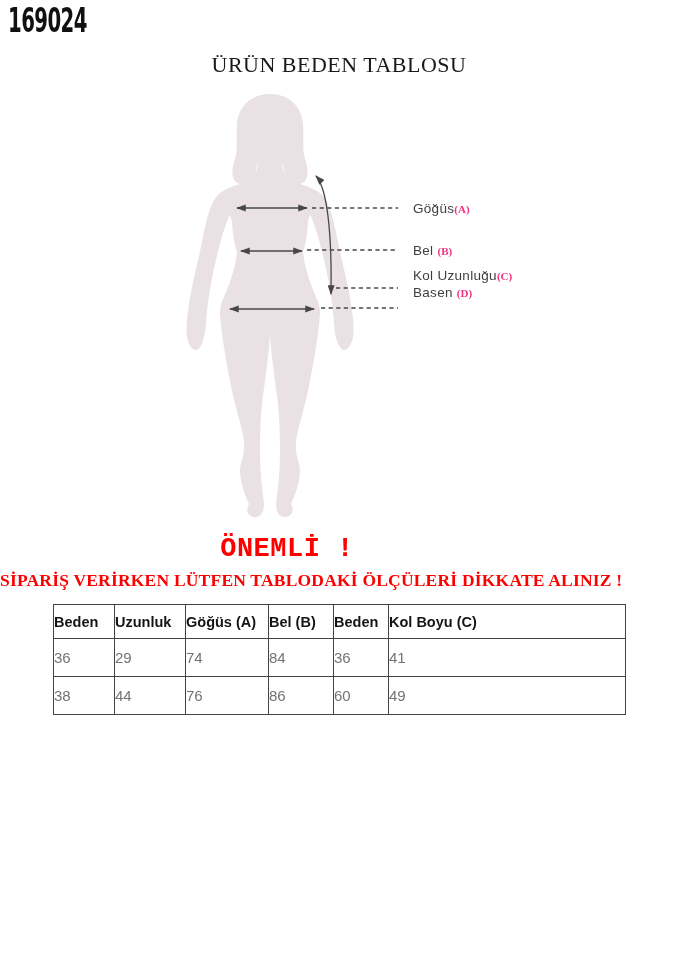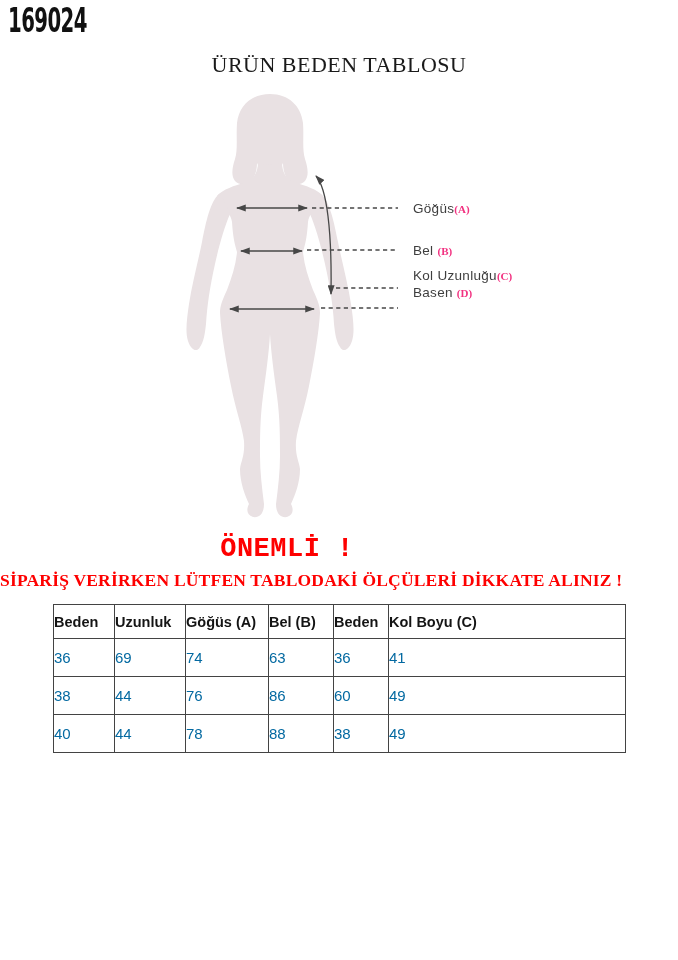--- a/index.html
+++ b/index.html
@@ -49,21 +49,21 @@
   .size-table-wrap{left:53px;top:604px;width:572px;}
   table.size-table{
     border-collapse:collapse;table-layout:fixed;width:572px;
     font-family:"Liberation Sans",sans-serif;
   }
   table.size-table th, table.size-table td{
     border:1px solid #434343;text-align:left;vertical-align:middle;
     padding:0;
   }
   table.size-table th{font-size:14.5px;font-weight:700;height:33px;color:#141414;}
-  table.size-table td{font-size:15px;font-weight:400;height:37px;color:#0369a1;}
+  table.size-table td{font-size:15px;font-weight:400;height:37px;color:#737373;}
 </style>
 </head>
 <body>
 
 <div class="abs product-code">169024</div>
 
 <div class="abs page-title">ÜRÜN BEDEN TABLOSU</div>
 
 <svg class="abs diagram-svg" viewBox="0 0 678 530" xmlns="http://www.w3.org/2000/svg">
   <defs>
@@ -147,37 +147,29 @@
         <th>Uzunluk</th>
         <th>Göğüs (A)</th>
         <th>Bel (B)</th>
         <th>Beden</th>
         <th>Kol Boyu (C)</th>
       </tr>
     </thead>
     <tbody>
       <tr>
         <td>36</td>
-        <td>69</td>
+        <td>29</td>
         <td>74</td>
-        <td>63</td>
+        <td>84</td>
         <td>36</td>
         <td>41</td>
       </tr>
       <tr>
         <td>38</td>
         <td>44</td>
         <td>76</td>
         <td>86</td>
         <td>60</td>
         <td>49</td>
       </tr>
-      <tr>
-        <td>40</td>
-        <td>44</td>
-        <td>78</td>
-        <td>88</td>
-        <td>38</td>
-        <td>49</td>
-      </tr>
     </tbody>
   </table>
 </div>
 
 </body></html>

